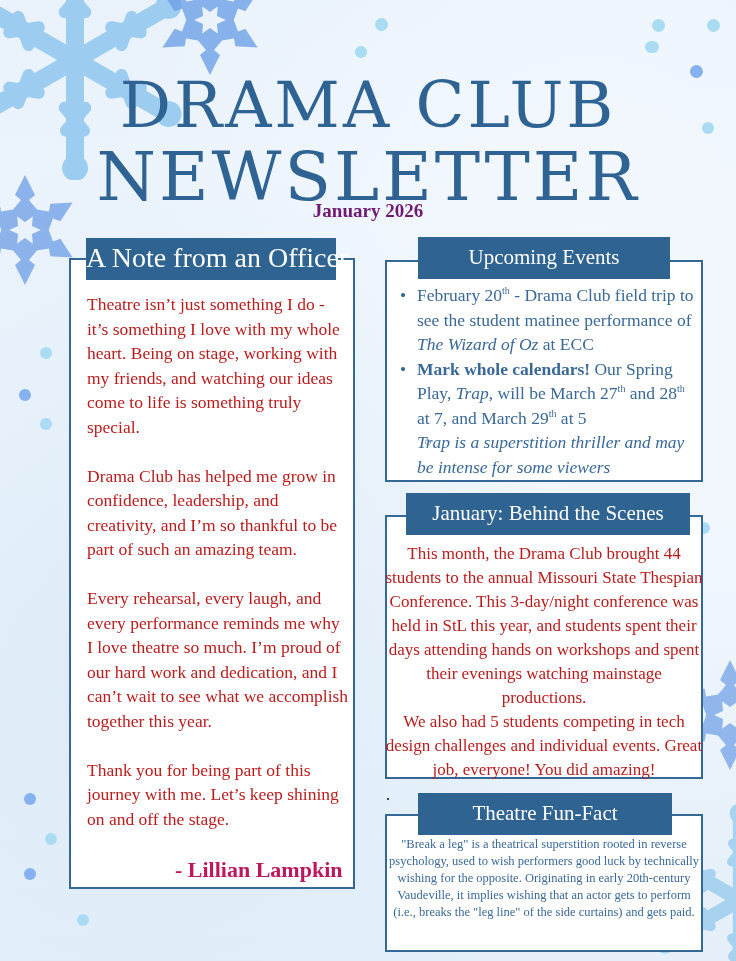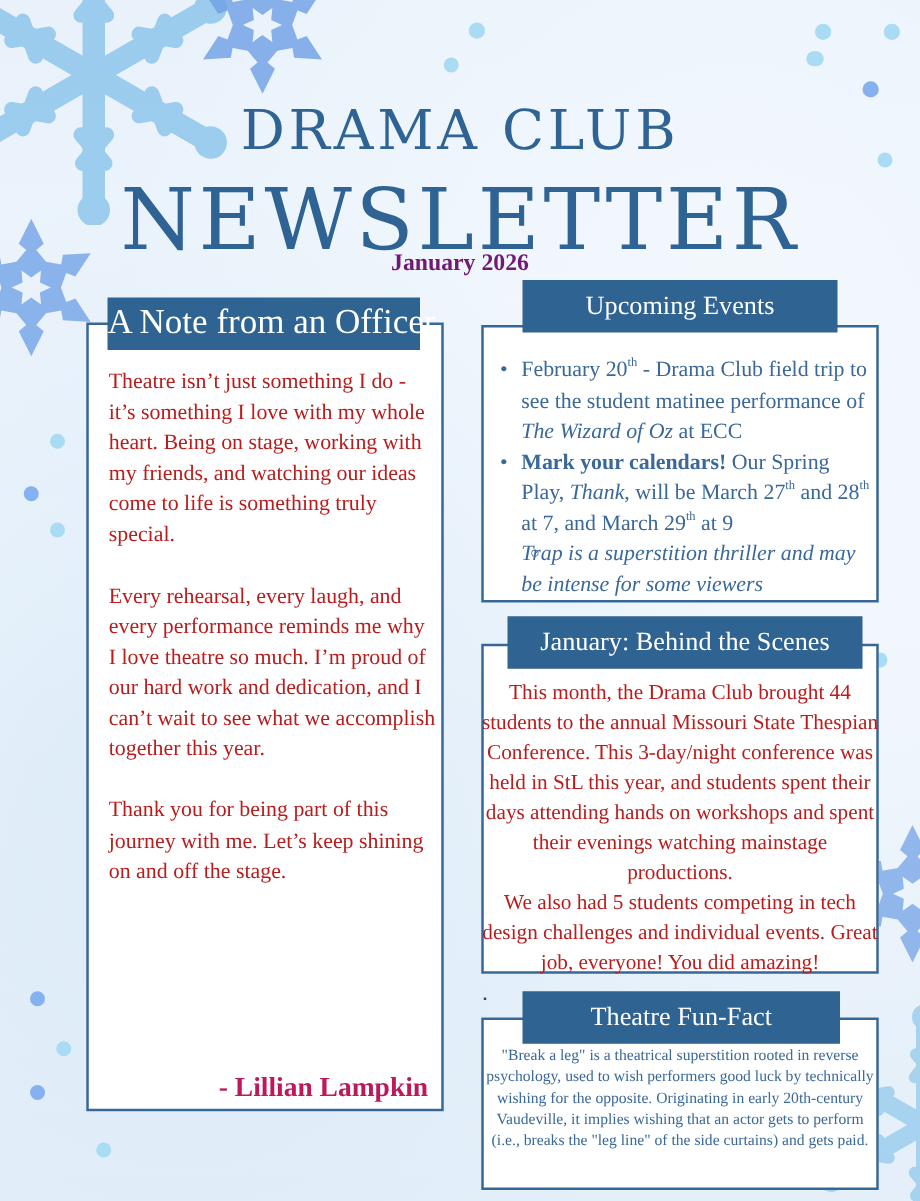--- a/index.html
+++ b/index.html
@@ -16,21 +16,21 @@
     .deco { position: absolute; pointer-events: none; }
     .dot { position: absolute; border-radius: 50%; }
     .dot.light { background: #a9dcf3; }
     .dot.mid { background: #86b1f0; }
 
     .title {
       position: absolute; left: 0; right: 0; text-align: center;
       font-family: "DejaVu Serif", "Liberation Serif", serif;
       color: #2f6394; letter-spacing: 3px; font-weight: normal;
     }
-    .title.l1 { top: 72px; font-size: 44px; line-height: 66px; }
+    .title.l1 { top: 72px; font-size: 64px; line-height: 66px; }
     .title.l2 { top: 144px; font-size: 68px; line-height: 66px; }
     .subtitle {
       position: absolute; top: 200px; left: 0; right: 0; text-align: center;
       font-size: 19px; font-weight: bold; color: #701a75;
     }
 
     .panel {
       position: absolute; background: #ffffff;
       border: 2px solid #356797;
     }
@@ -40,21 +40,21 @@
     }
     .body-text { position: absolute; font-size: 17.5px; line-height: 24.5px; color: #b91c1c; }
 
     .officer-panel { left: 69px; top: 258px; width: 286px; height: 631px; }
     .officer-tab { left: 86px; top: 238px; width: 250px; height: 42px; line-height: 40px; font-size: 28px; }
     .officer-text { left: 87px; top: 292px; width: 262px; }
     .officer-text p { margin-bottom: 24.5px; }
     .signature { position: absolute; right: 10px; top: 857px; font-size: 22px; font-weight: bold; color: #be185d; }
 
     .events-panel { left: 385px; top: 260px; width: 318px; height: 222px; }
-    .events-tab { left: 418px; top: 224px; width: 252px; height: 42px; line-height: 40px; }
+    .events-tab { left: 418px; top: 237px; width: 252px; height: 42px; line-height: 40px; }
     .events-list { position: absolute; left: 400px; top: 283px; width: 300px; font-size: 17.5px; line-height: 24.5px; color: #3a6898; list-style: none; }
     .events-list li { position: relative; padding-left: 17px; }
     .events-list li .bullet { position: absolute; left: 0; top: 0; }
     .events-list sup { font-size: 10px; vertical-align: top; line-height: 16px; }
     .sub-item { position: relative; padding-left: 44px; font-style: italic; }
     .sub-item .sub-bullet { position: absolute; left: 24px; top: 0; font-style: normal; font-size: 13px; }
 
     .bts-panel { left: 385px; top: 515px; width: 318px; height: 264px; }
     .bts-tab { left: 406px; top: 493px; width: 284px; height: 42px; line-height: 40px; }
     .bts-text { left: 385px; top: 542px; width: 318px; text-align: center; font-size: 17px; line-height: 24px; }
@@ -144,35 +144,36 @@
 <div class="dot light" style="left:686px;top:560px;width:12px;height:12px"></div>
 
 <div class="title l1">DRAMA CLUB</div>
 <div class="title l2">NEWSLETTER</div>
 <div class="subtitle">January 2026</div>
 
 <div class="panel officer-panel"></div>
 <div class="tab officer-tab">A Note from an Officer</div>
 <div class="body-text officer-text">
   <p>Theatre isn’t just something I do - it’s something I love with my whole heart. Being on stage, working with my friends, and watching our ideas come to life is something truly special.</p>
+  <p>Drama Club has helped me grow in confidence, leadership, and creativity, and I’m so thankful to be part of such an amazing team.</p>
   <p>Every rehearsal, every laugh, and every performance reminds me why I love theatre so much. I’m proud of our hard work and dedication, and I can’t wait to see what we accomplish together this year.</p>
   <p>Thank you for being part of this journey with me. Let’s keep shining on and off  the stage.</p>
 </div>
 <div class="signature" style="left:175px;right:auto">- Lillian Lampkin</div>
 
 <div class="panel events-panel"></div>
 <div class="tab events-tab">Upcoming Events</div>
 <ul class="events-list">
   <li>
     <span class="bullet">•</span>
     <span>February 20</span><sup>th</sup><span> - Drama Club field trip to see the student matinee performance of </span><i>The Wizard of Oz</i><span> at ECC</span>
   </li>
   <li>
     <span class="bullet">•</span>
-    <b>Mark your calendars!</b><span> Our Spring Play, </span><i>Thank</i><span>, will be March 27</span><sup>th</sup><span> and 28</span><sup>th</sup><span> at 7, and March 29</span><sup>th</sup><span> at 9</span>
+    <b>Mark whole calendars!</b><span> Our Spring Play, </span><i>Trap</i><span>, will be March 27</span><sup>th</sup><span> and 28</span><sup>th</sup><span> at 7, and March 29</span><sup>th</sup><span> at 5</span>
   </li>
   <li class="sub-item">
     <span class="sub-bullet">○</span>
     <span>Trap is a superstition thriller and may be intense for some viewers</span>
   </li>
 </ul>
 
 <div class="panel bts-panel"></div>
 <div class="tab bts-tab">January: Behind the Scenes</div>
 <div class="body-text bts-text">

